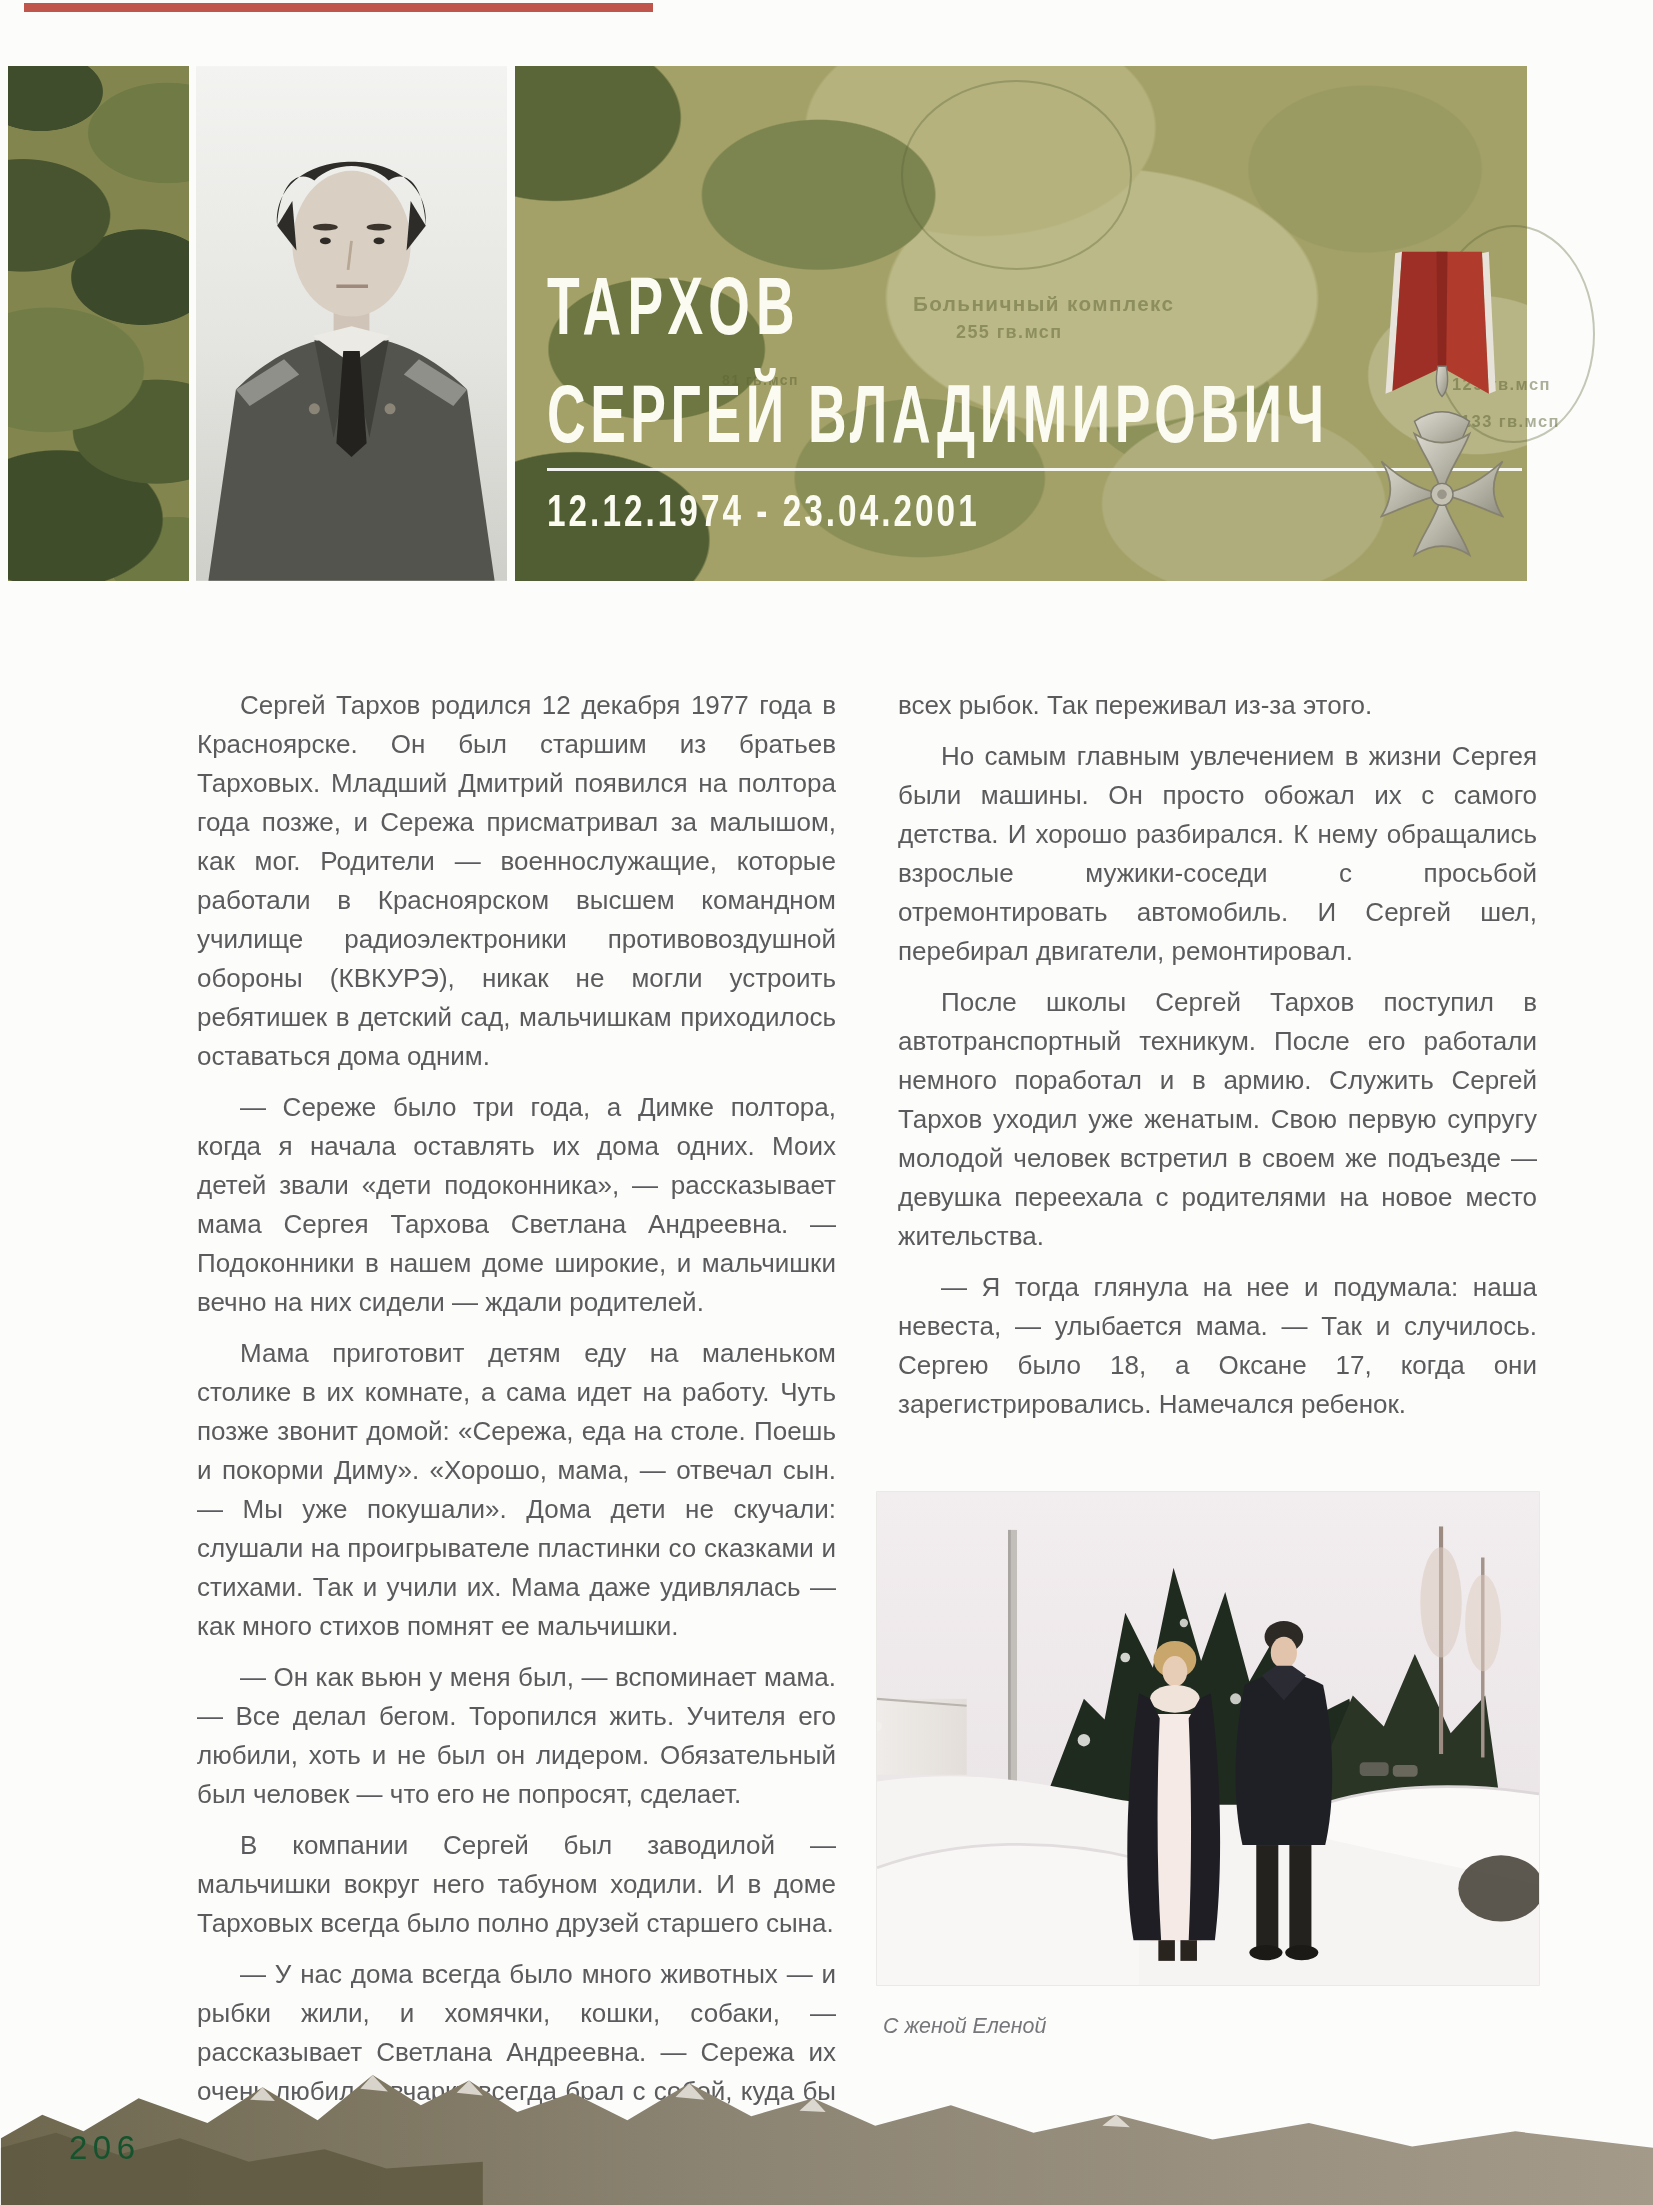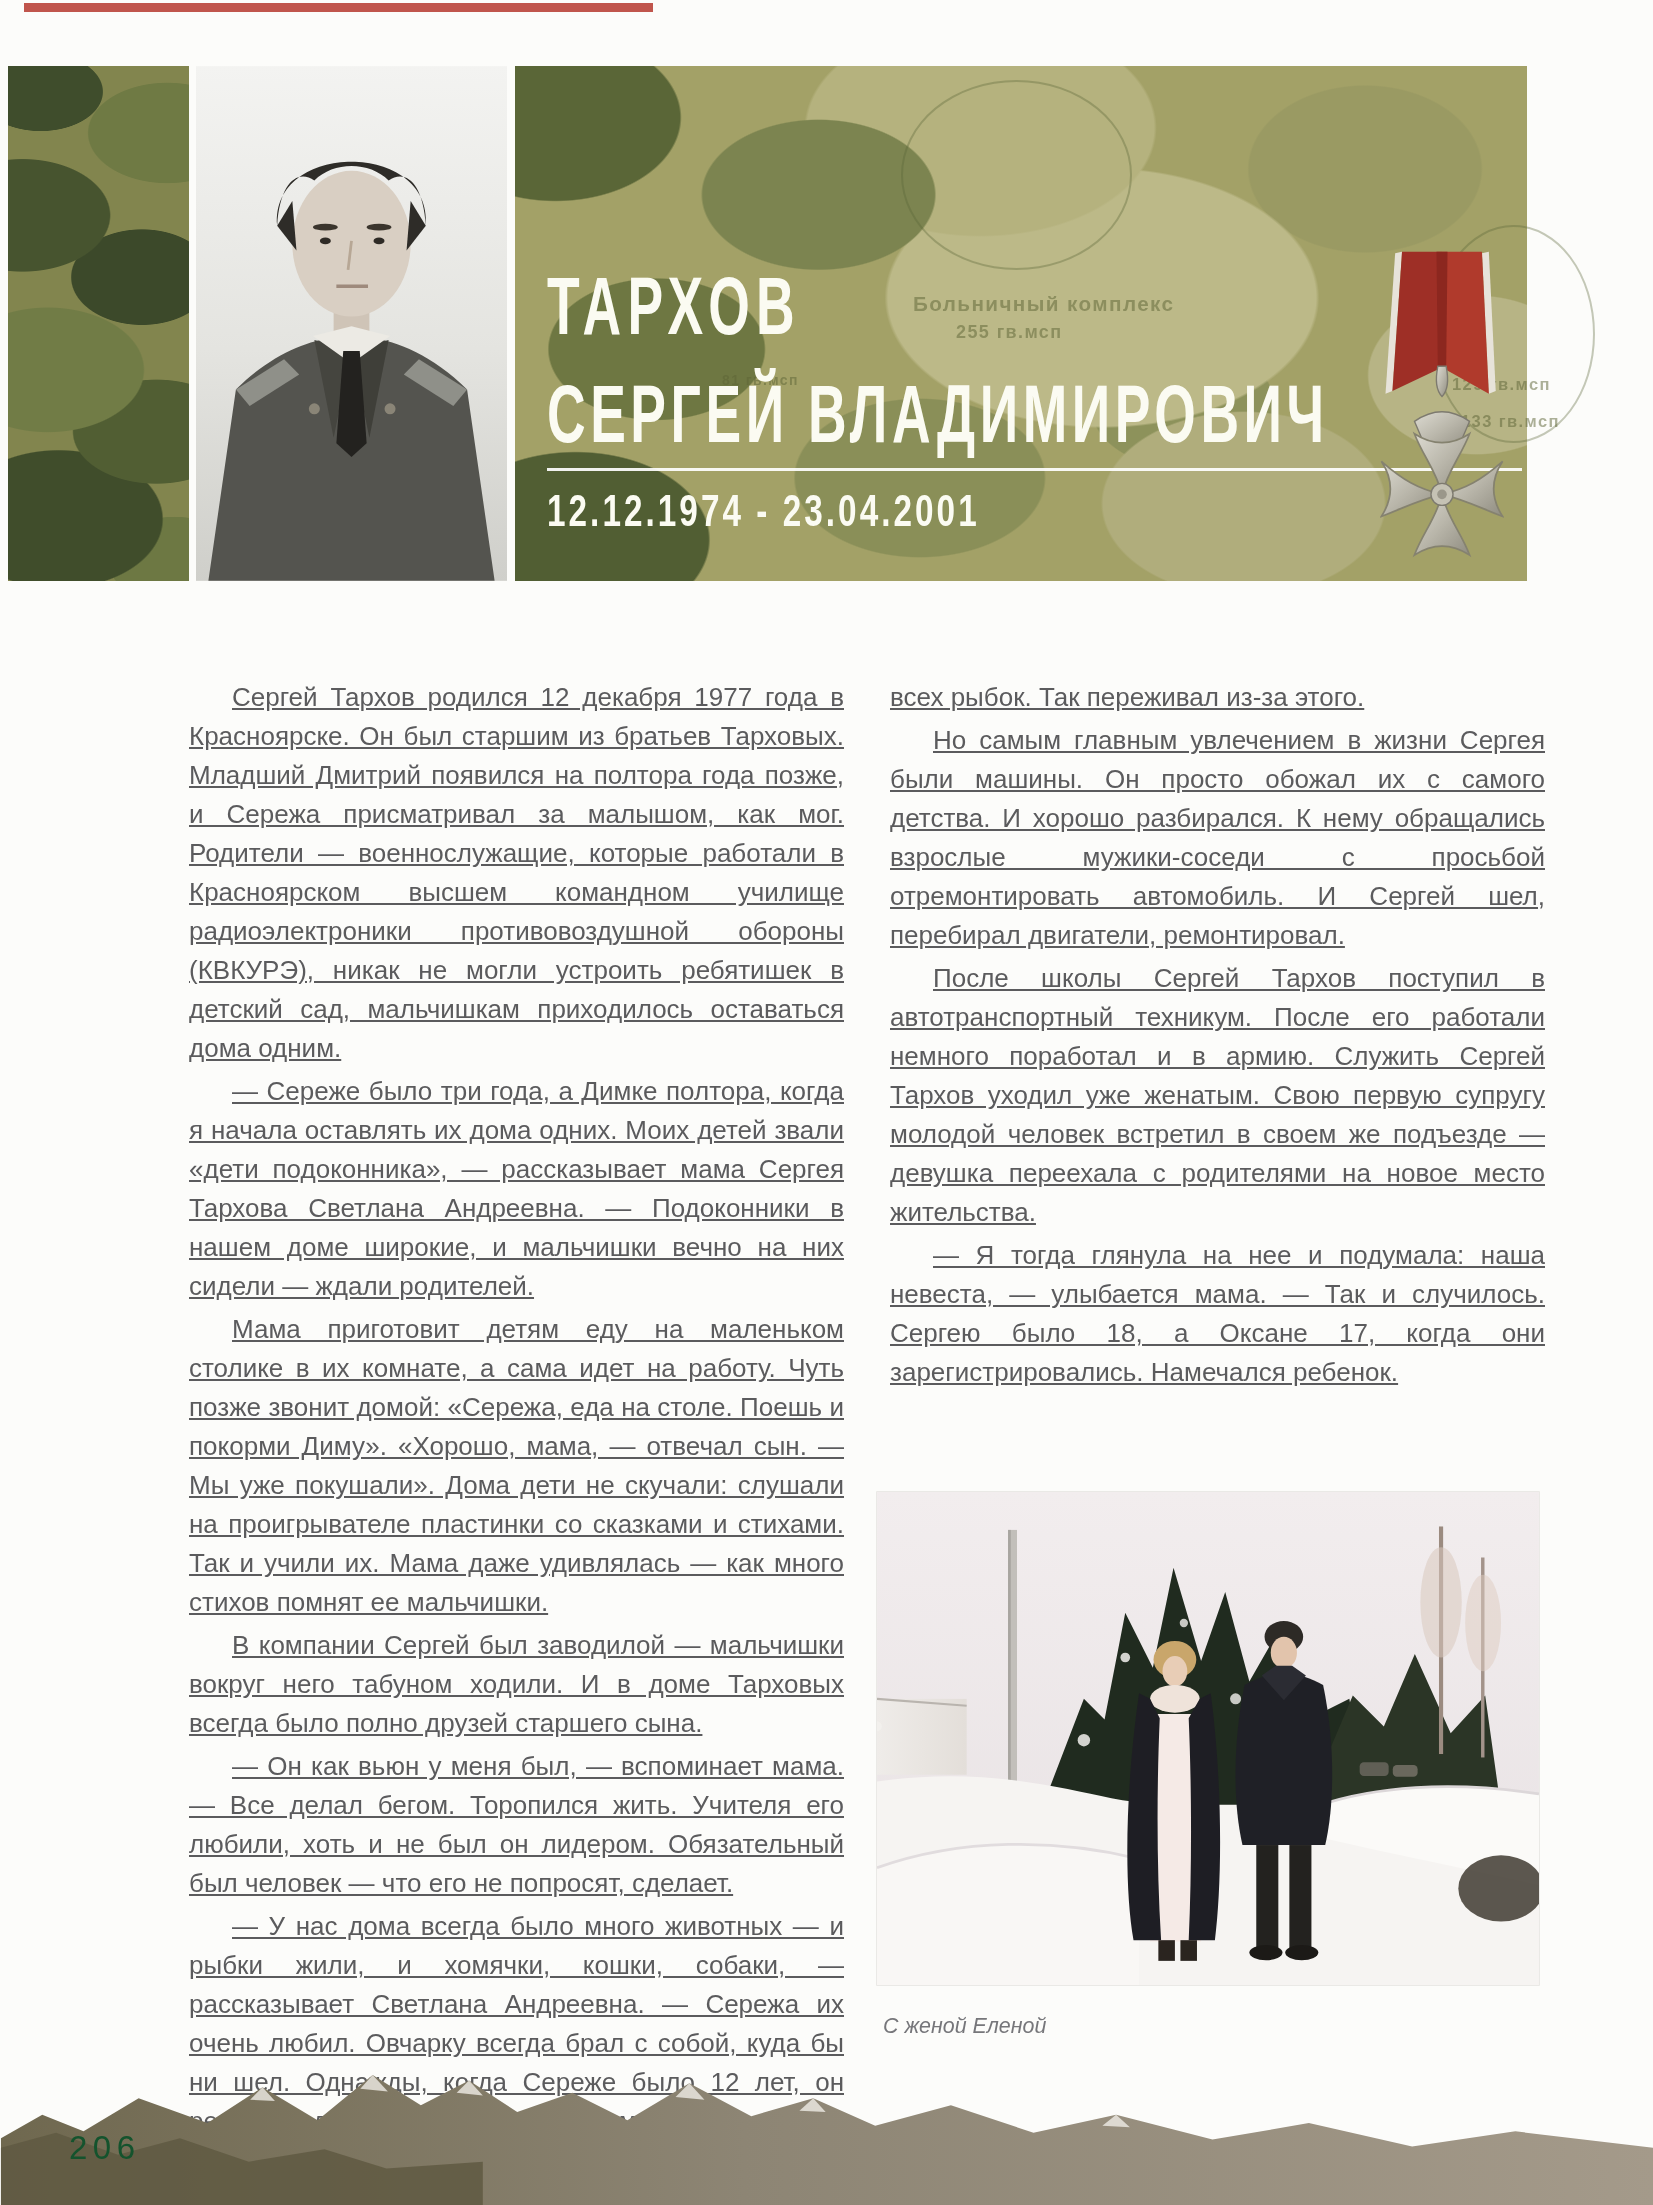--- a/index.html
+++ b/index.html
@@ -52,21 +52,21 @@
   .hdr-dates{top:419px;font-size:45px;letter-spacing:4.1px;transform:scaleX(.74);}
   
   .portrait{position:absolute;left:196px;top:66px;width:311px;height:515px;}
   
   .medal{position:absolute;left:865px;top:183px;width:124px;height:324px;}
   
   .col{position:absolute;top:674px;width:663px;color:#5b5b5d;
     font-size:26px;line-height:39px;text-align:justify;}
   .col-left{left:185px;}
   .col-right{left:886px;}
-  .para{margin:4px;text-indent:43px;text-decoration:underline;}
+  .para{margin:12px;text-indent:43px;}
   .para.no-indent{text-indent:0;}
   
   .couple-photo{position:absolute;left:877px;top:1492px;width:662px;height:493px;
     box-shadow:0 0 0 0.7px #e3e1dd;}
   .photo-caption{position:absolute;left:883px;top:2014px;font-style:italic;
     font-size:21.4px;color:#76767a;text-align:right;}
   
   .footer-art{position:absolute;left:0;top:2057px;width:1654px;height:148px;}
   .page-number{position:absolute;left:69px;top:2129px;font-size:33px;font-weight:400;
     letter-spacing:5.5px;color:#14532d;z-index:5;}
@@ -165,22 +165,22 @@
         <circle cx="90" cy="356" r="16" fill="#c5c2b4" stroke="#7d7a6f" stroke-width="2"></circle>
         <circle cx="90" cy="356" r="7" fill="#9a978a"></circle>
       </svg>
     </div>
   </div>
 
   <div class="col col-left">
       <p class="para">Сергей Тархов родился 12 декабря 1977 года в Красноярске. Он был старшим из братьев Тарховых. Младший Дмитрий появился на полтора года позже, и Сережа присматривал за малышом, как мог. Родители — военнослужащие, которые работали в Красноярском высшем командном училище радиоэлектроники противовоздушной обороны (КВКУРЭ), никак не могли устроить ребятишек в детский сад, мальчишкам приходилось оставаться дома одним.</p>
       <p class="para">— Сереже было три года, а Димке полтора, когда я начала оставлять их дома одних. Моих детей звали «дети подоконника», — рассказывает мама Сергея Тархова Светлана Андреевна. — Подоконники в нашем доме широкие, и мальчишки вечно на них сидели — ждали родителей.</p>
       <p class="para">Мама приготовит детям еду на маленьком столике в их комнате, а сама идет на работу. Чуть позже звонит домой: «Сережа, еда на столе. Поешь и покорми Диму». «Хорошо, мама, — отвечал сын. — Мы уже покушали». Дома дети не скучали: слушали на проигрывателе пластинки со сказками и стихами. Так и учили их. Мама даже удивлялась — как много стихов помнят ее мальчишки.</p>
+      <p class="para">— Он как вьюн у меня был, — вспоминает мама. — Все делал бегом. Торопился жить. Учителя его любили, хоть и не был он лидером. Обязательный был человек — что его не попросят, сделает.</p>
       <p class="para">В компании Сергей был заводилой — мальчишки вокруг него табуном ходили. И в доме Тарховых всегда было полно друзей старшего сына.</p>
-      <p class="para">— Он как вьюн у меня был, — вспоминает мама. — Все делал бегом. Торопился жить. Учителя его любили, хоть и не был он лидером. Обязательный был человек — что его не попросят, сделает.</p>
       <p class="para">— У нас дома всегда было много животных — и рыбки жили, и хомячки, кошки, собаки, — рассказывает Светлана Андреевна. — Сережа их очень любил. Овчарку всегда брал с собой, куда бы ни шел. Однажды, когда Сереже было 12 лет, он решил подогреть воду в аквариуме для рыбок — дома было холодно. Сунул в аквариум кипятильник, и сварил</p>
     </div>
   <div class="col col-right">
       <p class="para no-indent">всех рыбок. Так переживал из-за этого.</p>
       <p class="para">Но самым главным увлечением в жизни Сергея были машины. Он просто обожал их с самого детства. И хорошо разбирался. К нему обращались взрослые мужики-соседи с просьбой отремонтировать автомобиль. И Сергей шел, перебирал двигатели, ремонтировал.</p>
       <p class="para">После школы Сергей Тархов поступил в автотранспортный техникум. После его работали немного поработал и в армию. Служить Сергей Тархов уходил уже женатым. Свою первую супругу молодой человек встретил в своем же подъезде — девушка переехала с родителями на новое место жительства.</p>
       <p class="para">— Я тогда глянула на нее и подумала: наша невеста, — улыбается мама. — Так и случилось. Сергею было 18, а Оксане 17, когда они зарегистрировались. Намечался ребенок.</p>
     </div>
 
   <div class="couple-photo">

